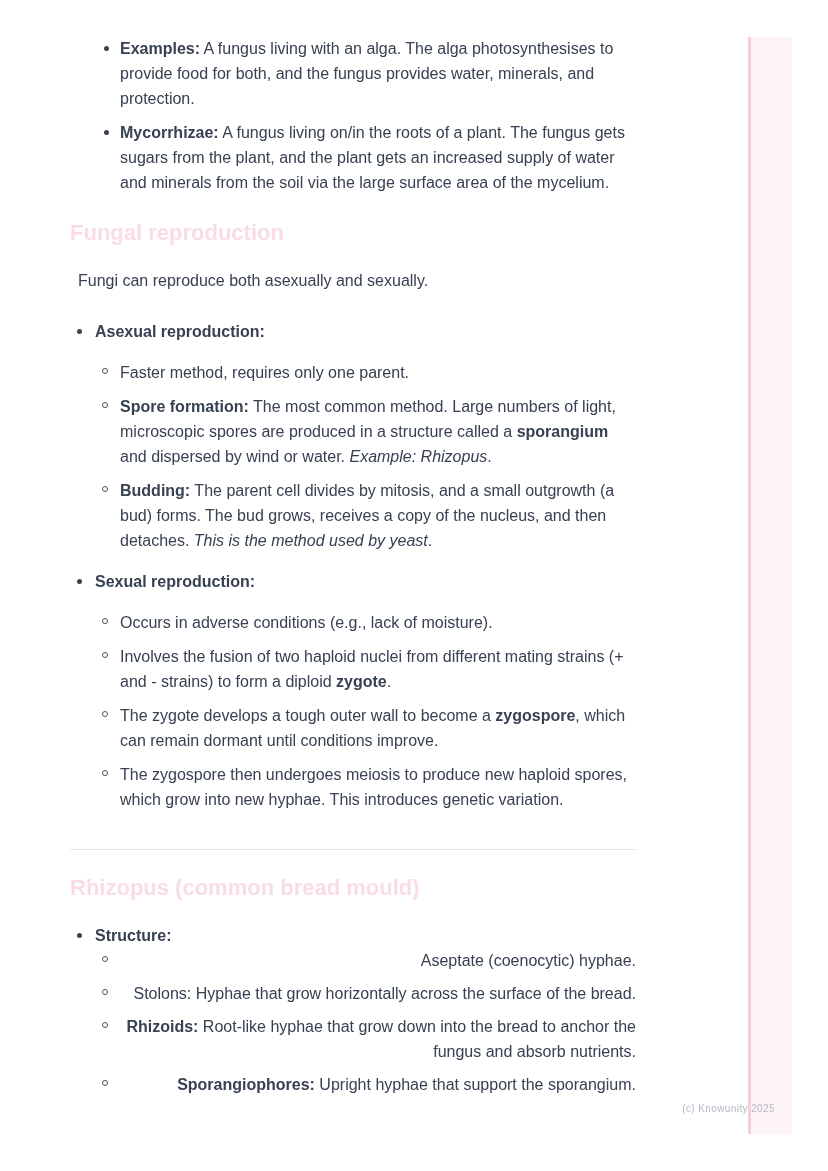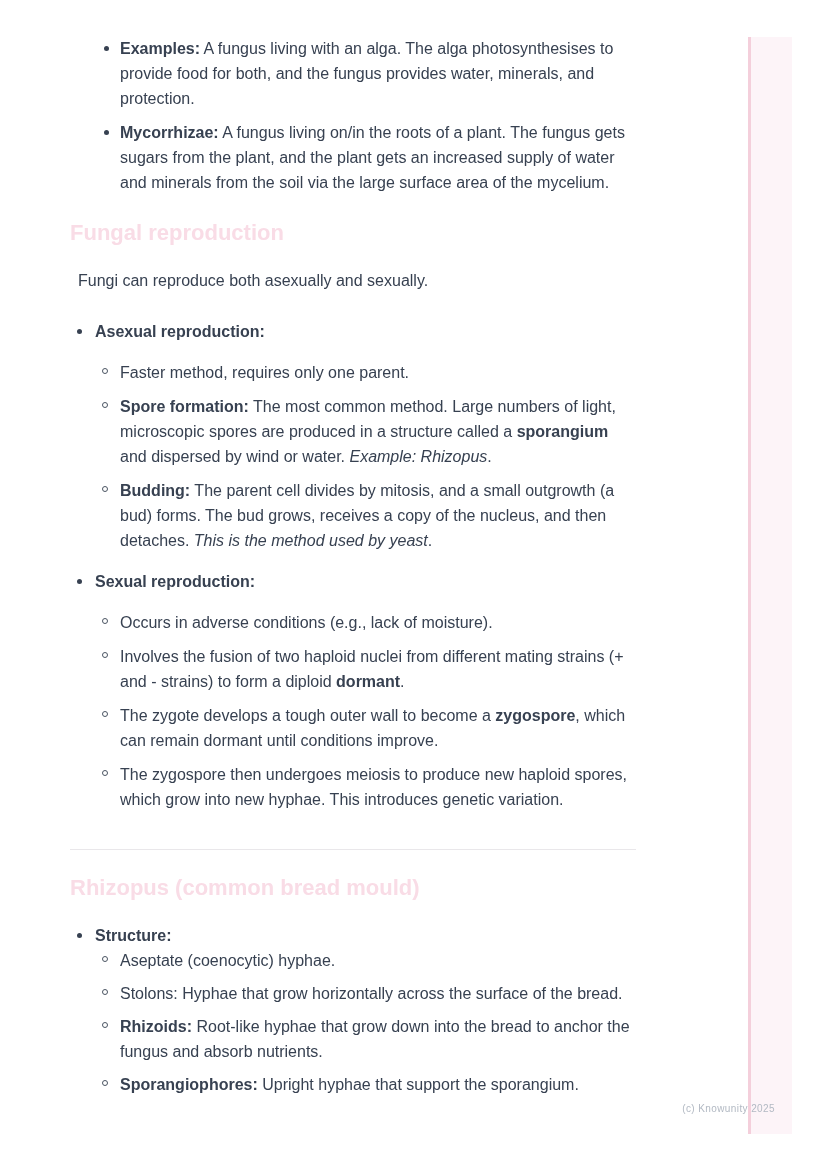--- a/index.html
+++ b/index.html
@@ -38,21 +38,21 @@
   
   .lvl2 { margin-top: 16px; }
   .lvl2 > li { position: relative; padding-left: 25px; margin-bottom: 9px; }
   .lvl2 > li:last-child { margin-bottom: 0; }
   .lvl2 > li::before {
     content: ""; position: absolute; left: 7px; top: 8px;
     width: 4px; height: 4px; border: 1.5px solid #4b5563;
     border-radius: 50%; background: transparent;
   }
   .lvl2.tight { margin-top: 0; }
-  .lvl2.tight > li { margin-bottom: 8px; }
+  .lvl2.tight > li { margin-bottom: 8px; text-align: right; }
 
   .bold { font-weight: 700; }
 
   h1.doc-h1 {
     font-size: 28px; font-weight: 700; line-height: 34px;
     color: #f9dce6; margin: 28px 0 30px;
   }
   h2.doc-h2 {
     font-size: 22px; font-weight: 700; line-height: 27px;
     color: #f9dce6; margin: 24px 0 22px;
@@ -114,21 +114,21 @@
         </li>
       </ul>
     </li>
     <li>
       <span class="bold">Sexual reproduction:</span>
       <ul class="lvl2">
         <li>
           <span><span>Occurs in adverse conditions (e.g., lack of moisture).</span></span>
         </li>
         <li>
-          <span><span>Involves the fusion of two haploid nuclei from different mating strains (+ and - strains) to form a diploid </span><span style="font-weight: 700;">dormant</span><span>.</span></span>
+          <span><span>Involves the fusion of two haploid nuclei from different mating strains (+ and - strains) to form a diploid </span><span style="font-weight: 700;">zygote</span><span>.</span></span>
         </li>
         <li>
           <span><span>The zygote develops a tough outer wall to become a </span><span style="font-weight: 700;">zygospore</span><span>, which can remain dormant until conditions improve.</span></span>
         </li>
         <li>
           <span><span>The zygospore then undergoes meiosis to produce new haploid spores, which grow into new hyphae. This introduces genetic variation.</span></span>
         </li>
       </ul>
     </li>
   </ul>

